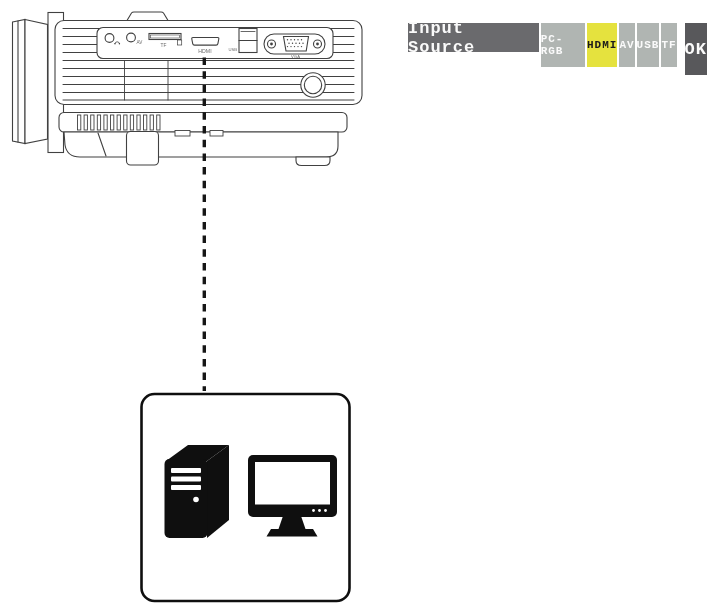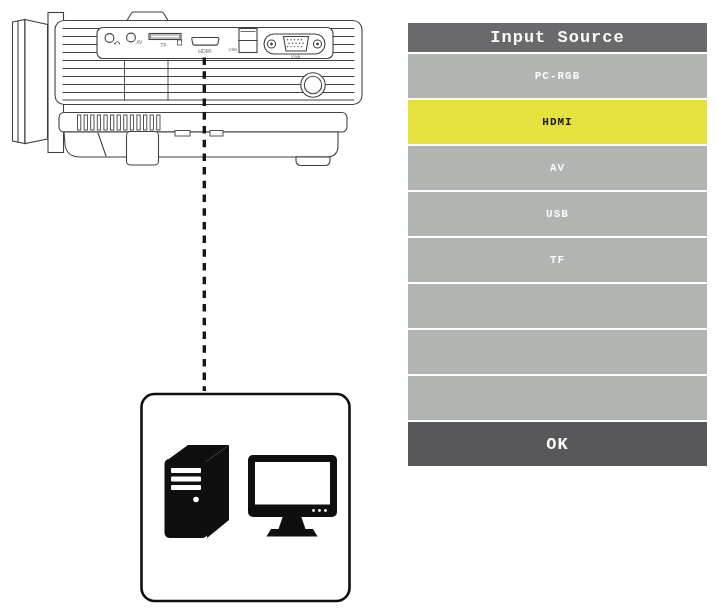--- a/index.html
+++ b/index.html
@@ -9,36 +9,36 @@
     font-family:"Liberation Sans", sans-serif;
   }
   :root {
     --c-header:#6a6a6d; --c-row:#b0b5b2; --c-hl:#e5e23e;
     --c-hlt:#1a1a1a; --c-ok:#58585b; --c-text:#fafafa;
   }
   svg.diagram { position:absolute; left:0; top:0; }
 
   .osd {
     position:absolute; left:408px; top:23px; width:299px;
-    display:flex; flex-direction:column; gap:2px;
+    display:flex; flex-direction:row; gap:2px;
     font-family:"Liberation Mono", monospace; font-weight:bold;
   }
   .osd-header {
     height:29px; background:var(--c-header); color:var(--c-text);
     display:flex; align-items:center; justify-content:center;
     font-size:17px; letter-spacing:1px;
   }
   .osd-row {
     height:44px; background:var(--c-row); color:var(--c-text);
     display:flex; align-items:center; justify-content:center;
     font-size:11px; letter-spacing:1px;
   }
   .osd-row.selected { background:var(--c-hl); color:var(--c-hlt); }
   .osd-ok {
-    height:44px; background:var(--c-ok); color:var(--c-text);
+    height:52px; background:var(--c-ok); color:var(--c-text);
     display:flex; align-items:center; justify-content:center;
     font-size:17px; letter-spacing:1px;
   }
   .port-label { font-family:"Liberation Sans", sans-serif; fill:#6b6b6b; }
 </style>
 </head>
 <body>
 
 <svg class="diagram" width="408" height="615" viewBox="0 0 408 615">
 

